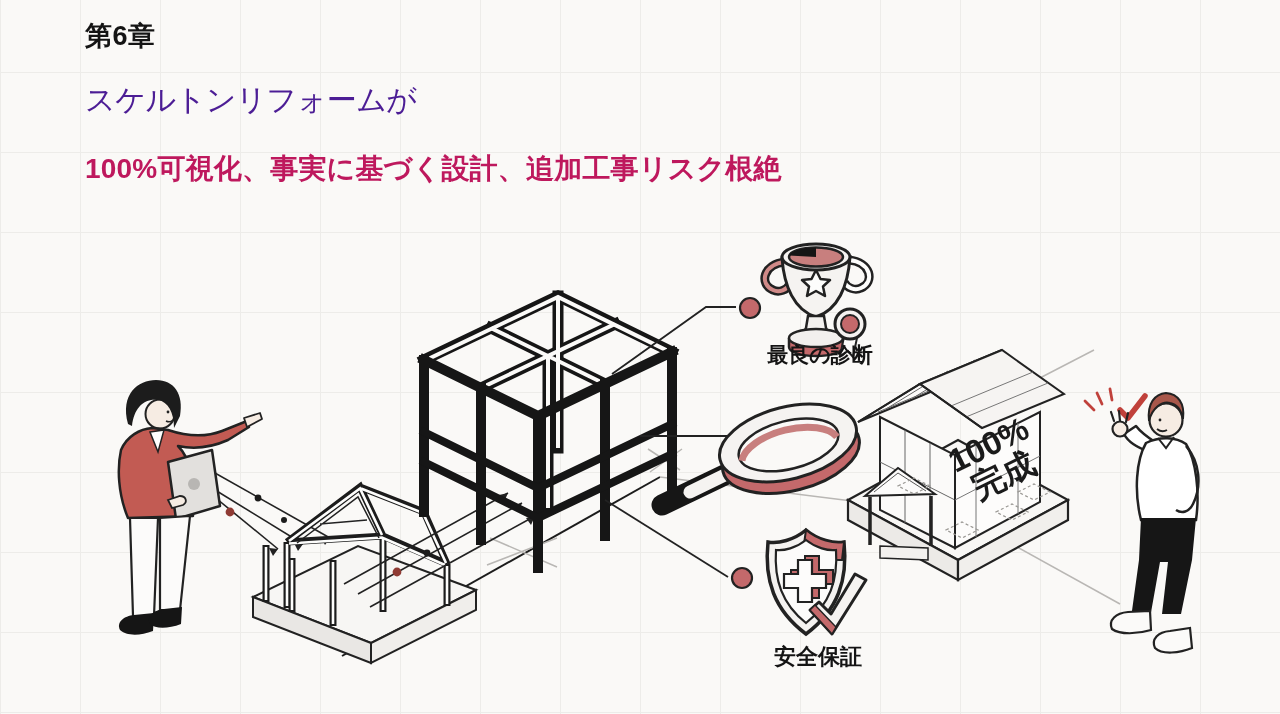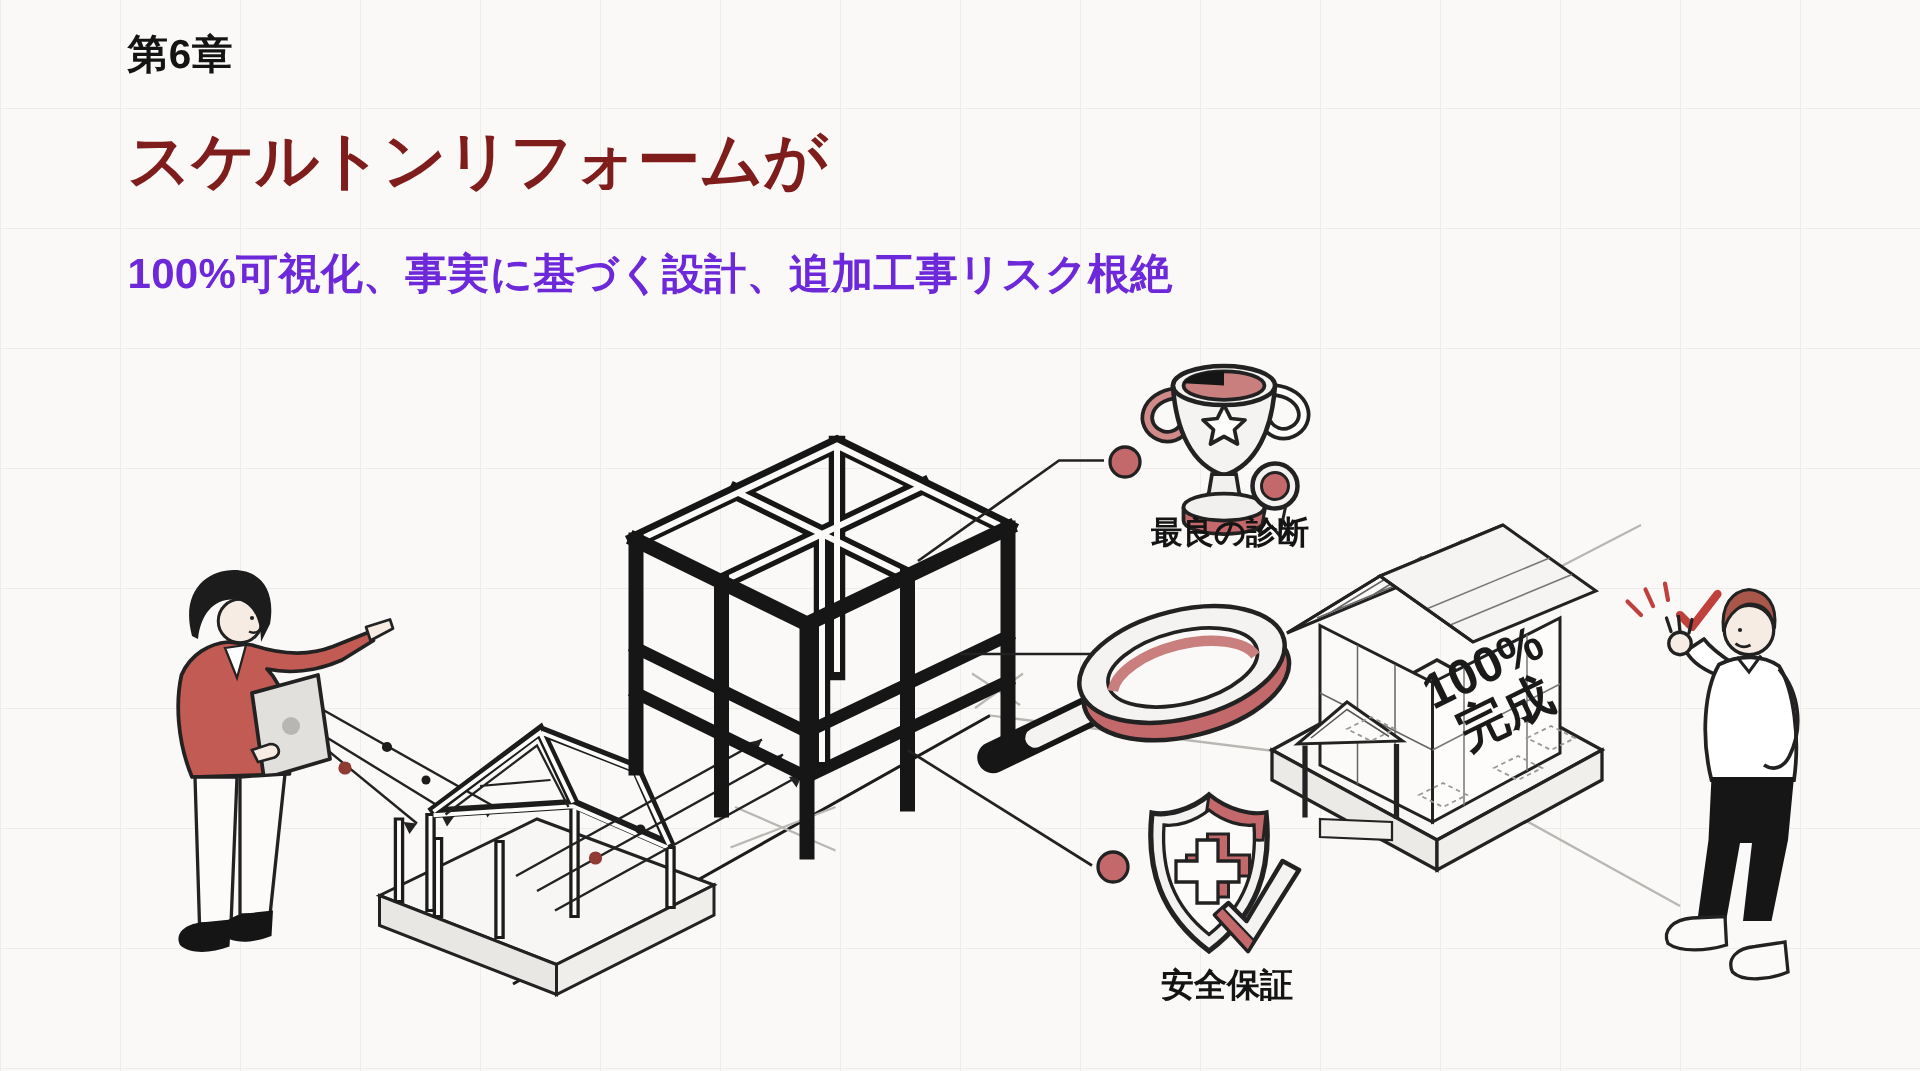--- a/index.html
+++ b/index.html
@@ -9,22 +9,22 @@
     background-image:
       linear-gradient(#EDECE9 1px, transparent 1px),
       linear-gradient(90deg,#EDECE9 1px, transparent 1px);
     background-size:80px 80px;
     background-position:0 -8px;
     font-family:"Liberation Sans","DejaVu Sans",sans-serif;
     color:#141414;
   }
   .header{position:absolute;left:57px;top:18px;z-index:3;margin-left:28px;}
   .chapter{font-size:27px;font-weight:bold;letter-spacing:0.5px;margin:0;}
-  .title{font-size:42px;font-weight:700;line-height:1.2;letter-spacing:-0.5px;margin:28px 0 0 0;color:#7f1d1d;}
-  .subtitle{font-size:28px;font-weight:bold;letter-spacing:0.2px;margin:32px 0 0 0;color:#6d28d9;}
+  .title{font-size:30px;font-weight:400;line-height:1.2;letter-spacing:-0.5px;margin:28px 0 0 0;color:#4c1d95;}
+  .subtitle{font-size:28px;font-weight:bold;letter-spacing:0.2px;margin:32px 0 0 0;color:#be185d;}
   svg text.benefit-label{font-family:"Liberation Sans","DejaVu Sans",sans-serif;font-size:21px;font-weight:bold;fill:#141414;}
   svg text.house-caption{font-family:"Liberation Sans","DejaVu Sans",sans-serif;font-size:33px;font-weight:800;fill:#1a1a1a;}
   .stage{position:absolute;inset:0;z-index:2;}
 </style>
 </head>
 <body>
 
 <div class="header">
   <p class="chapter">第6章</p>
   <h1 class="title"><span>スケルトンリフォームが</span><br></h1>

